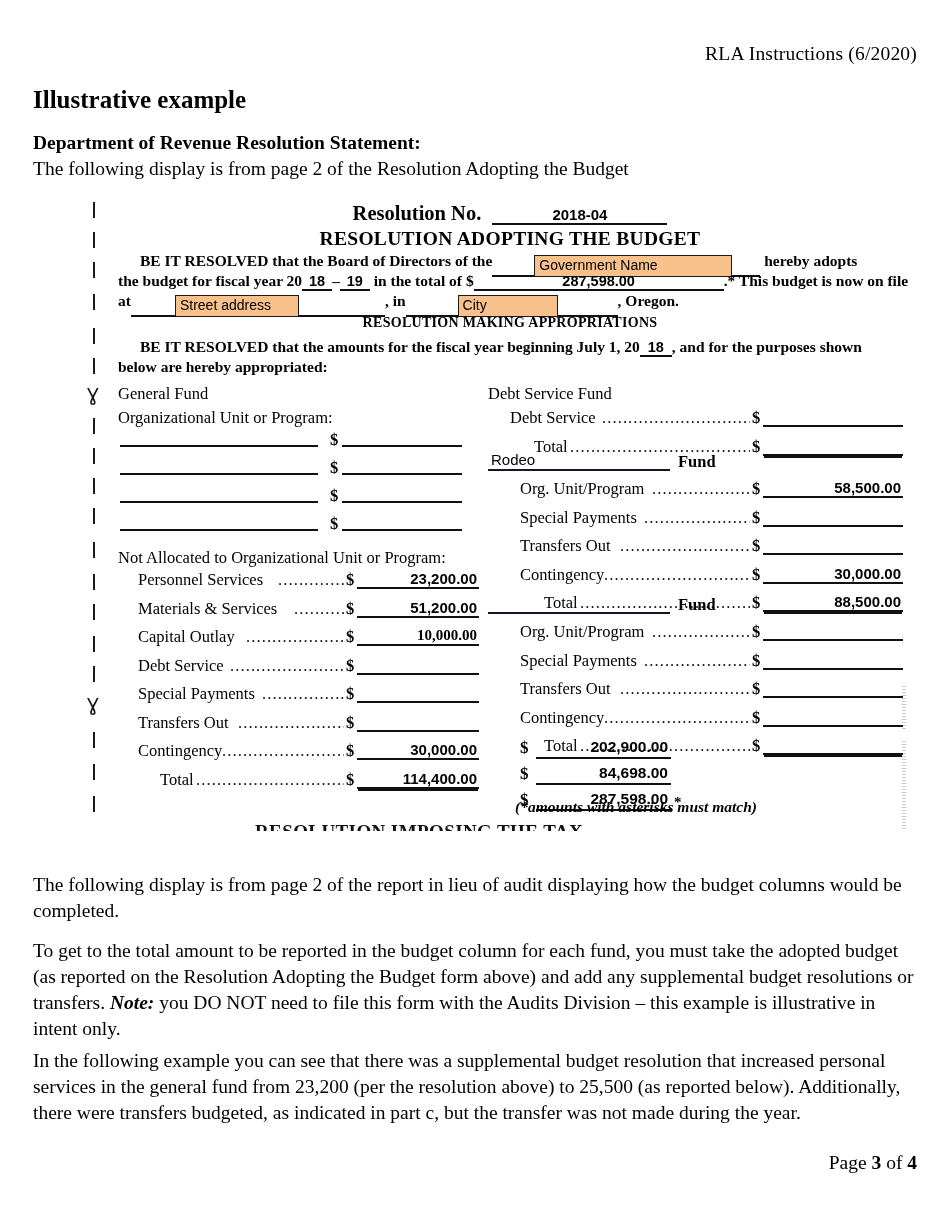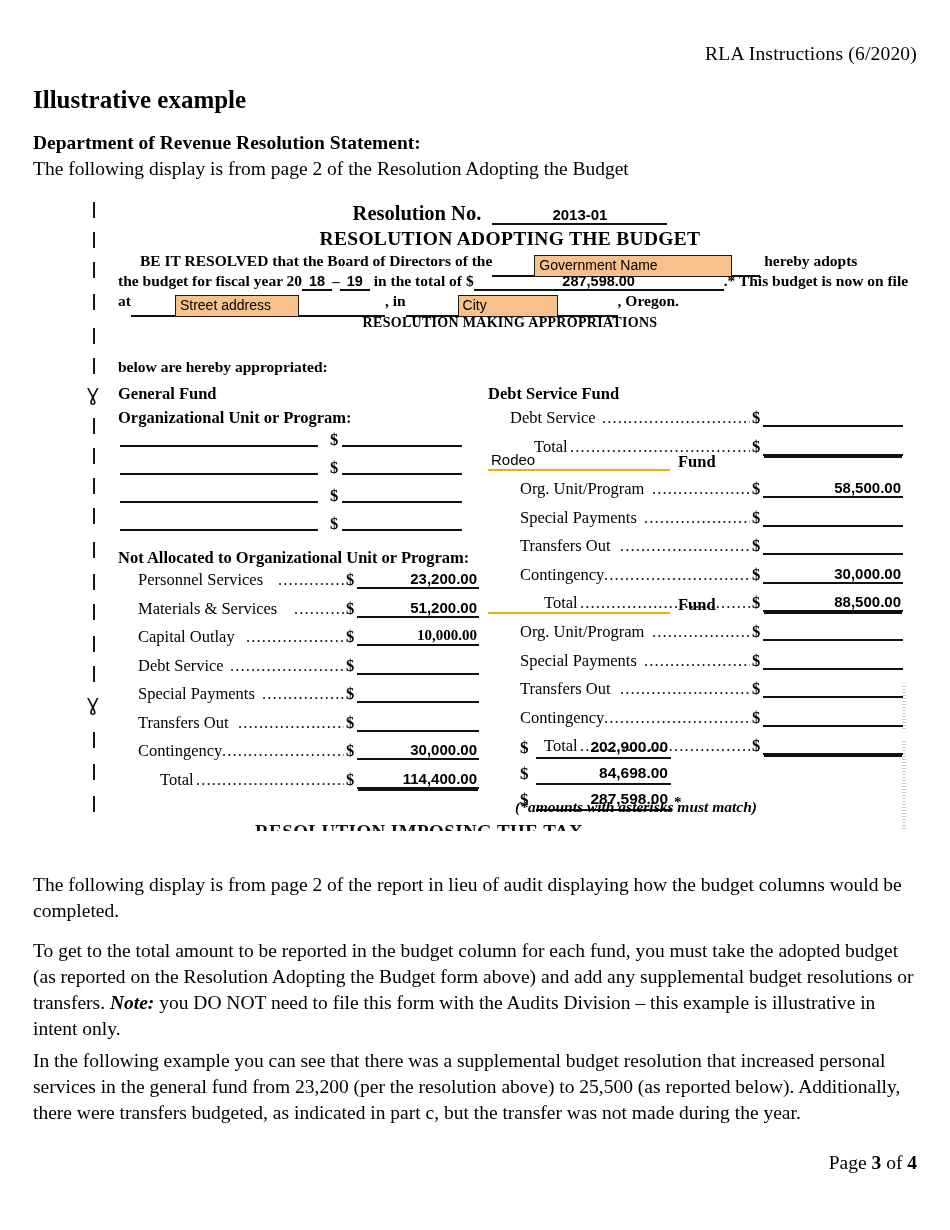--- a/index.html
+++ b/index.html
@@ -147,21 +147,21 @@
     line-height: 17px;
     padding: 1px 3px 2px 4px;
     vertical-align: -4px;
     box-sizing: border-box;
   }
 
   
   .col-head {
     position: absolute;
     font-size: 16.5px;
-    font-weight: bold;
+    font-weight: normal;
     white-space: nowrap;
   }
   #gf-head   { left: 38px; top: 188px; }
   #gf-sub    { left: 38px; top: 212px; }
   #dsf-head  { left: 408px; top: 188px; }
   #na-head   { left: 38px; top: 352px; }
 
   
   .orgrow {
     position: absolute;
@@ -224,21 +224,21 @@
 
   
   .fundline {
     position: absolute;
     height: 22px;
     white-space: nowrap;
   }
   .fundline .fl-name {
     position: absolute; left: 0; top: 0;
     width: 182px;
-    border-bottom: 2px solid #eab308;
+    border-bottom: 2px solid #0f172a;
     font-family: "Liberation Sans", sans-serif;
     font-size: 15px;
     padding-left: 3px;
     height: 20px;
     box-sizing: border-box;
   }
   .fundline .fl-word {
     position: absolute; left: 190px; top: 1px;
     font-size: 16.5px; font-weight: bold;
   }
@@ -349,41 +349,44 @@
     <div class="tick" style="top:470px"></div>
     <div class="tick staple" style="top:502px">Ɣ</div>
     <div class="tick" style="top:536px"></div>
     <div class="tick" style="top:568px"></div>
     <div class="tick" style="top:600px"></div>
     <div class="noise" style="top:490px;height:45px"></div>
     <div class="noise" style="top:545px;height:90px"></div>
 
     <div class="scan-title" id="res-no-line">
       <span>Resolution No.</span>
-      <span class="ul-val" style="width:175px;margin-left:6px;font-size:15px">2013-01</span>
+      <span class="ul-val" style="width:175px;margin-left:6px;font-size:15px">2018-04</span>
     </div>
 
     <div class="scan-title" id="adopting-title">RESOLUTION ADOPTING THE BUDGET</div>
 
     <div class="para" id="p-resolved-1">
       <span>BE IT RESOLVED that the Board of Directors of the</span><span class="blank" style="width:42px"></span><span class="hl" style="width:198px">Government Name</span><span class="blank" style="width:28px"></span>
       <span>hereby adopts</span>
     </div>
 
     <div class="para" id="p-resolved-2">
       <span>the budget for fiscal year 20</span><span class="ul-val" style="width:30px">18</span><span>–</span><span class="ul-val" style="width:30px">19</span>
       <span>in the total of $</span><span class="ul-val" style="width:250px">287,598.00</span><span>.* This budget is now on file</span>
     </div>
 
     <div class="para" id="p-resolved-3">
       <span>at</span><span class="blank" style="width:44px"></span><span class="hl" style="width:124px">Street address</span><span class="blank" style="width:86px"></span><span>, in</span><span class="blank" style="width:52px"></span><span class="hl" style="width:100px">City</span><span class="blank" style="width:60px"></span><span>, Oregon.</span>
     </div>
 
     <div class="scan-title" id="approp-title">RESOLUTION MAKING APPROPRIATIONS</div>
 
+    <div class="para" id="p-approp-1">
+      <span>BE IT RESOLVED that the amounts for the fiscal year beginning July 1, 20</span><span class="ul-val" style="width:32px">18</span><span>, and for the purposes shown</span>
+    </div>
     <div class="para" id="p-approp-2">below are hereby appropriated:</div>
 
     <div class="col-head" id="gf-head">General Fund</div>
     <div class="col-head" id="gf-sub">Organizational Unit or Program:</div>
     <div class="col-head" id="dsf-head">Debt Service Fund</div>
     <div class="col-head" id="na-head">Not Allocated to Organizational Unit or Program:</div>
 
     <div class="orgrow" style="top:234px">
       <div class="nameline"></div>
       <div class="dollar">$</div>

